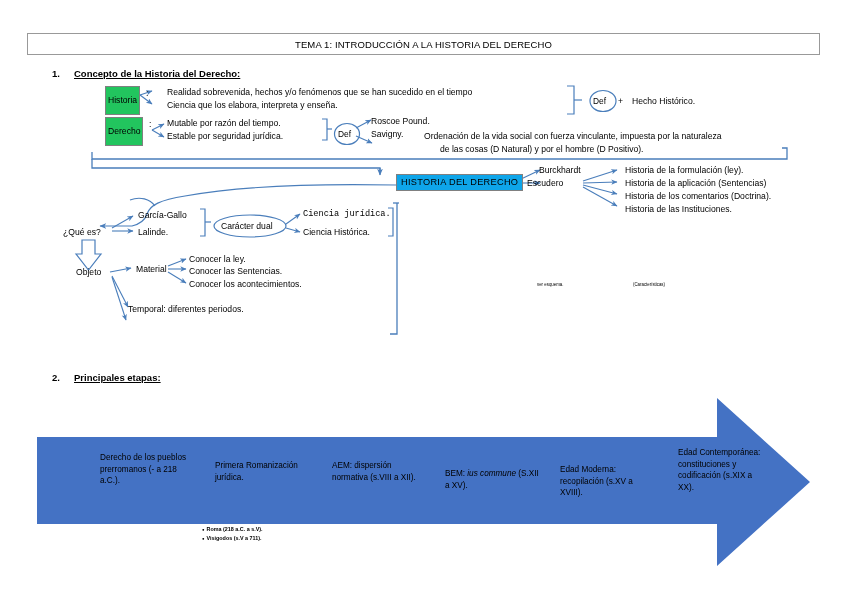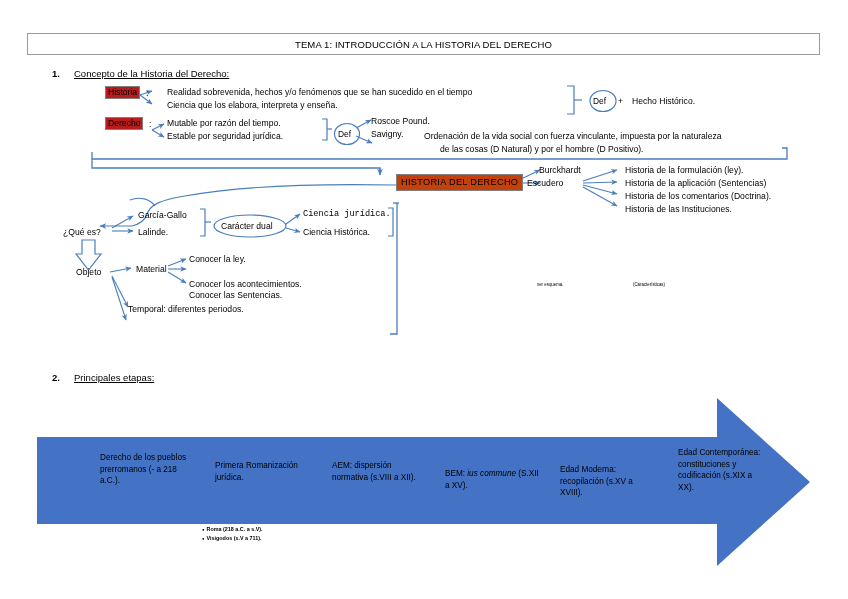--- a/index.html
+++ b/index.html
@@ -44,21 +44,21 @@
 
   
   .sec-num {
     position: absolute;
     font-size: 9.5px;
     font-weight: bold;
   }
   .sec-title {
     position: absolute;
     font-size: 9.5px;
-    font-weight: normal;
+    font-weight: bold;
     text-decoration: underline;
     white-space: nowrap;
   }
 
   
   .tx {
     position: absolute;
     font-size: 8.6px;
     line-height: 12px;
     white-space: nowrap;
@@ -69,32 +69,32 @@
     line-height: 7px;
     white-space: nowrap;
     transform: scaleX(0.95);
     transform-origin: left center;
   }
   .boxed {
     position: absolute;
     font-size: 8.6px;
     line-height: 11px;
     border: 1px solid #808080;
-    padding: 0px 2px;
-    white-space: nowrap;
-    background: #b91c1c;
+    padding: 8px 2px;
+    white-space: nowrap;
+    background: #22c55e;
   }
   .boxed-big {
     position: absolute;
     font-size: 9.2px;
     line-height: 13px;
     border: 1px solid #808080;
     padding: 1px 4px;
     white-space: nowrap;
-    background: #c2410c;
+    background: #0ea5e9;
     letter-spacing: 0.3px;
   }
   .ital { font-style: italic; }
 
   
   #wires {
     position: absolute;
     left: 0; top: 0;
     width: 848px;
     height: 599px;
@@ -254,21 +254,21 @@
   <div class="tx" style="left:138px; top:226px;">Lalinde.</div>
 
   <div class="tx" style="left:221px; top:220px;">Carácter dual</div>
   <div class="tx" style="left:303px; top:208px;font-family:Liberation Mono, monospace;">Ciencia jurídica.</div>
   <div class="tx" style="left:303px; top:226px;">Ciencia Histórica.</div>
 
   <div class="tx" style="left:76px; top:266px;">Objeto</div>
   <div class="tx" style="left:136px; top:263px;">Material</div>
 
   <div class="tx" style="left:189px; top:253px;">Conocer la ley.</div>
-  <div class="tx" style="left:189px; top:265px;margin-top:24px;">Conocer las Sentencias.</div>
+  <div class="tx" style="left:189px; top:265px;">Conocer las Sentencias.</div>
   <div class="tx" style="left:189px; top:278px;">Conocer los acontecimientos.</div>
 
   <div class="tx" style="left:128px; top:303px;">Temporal: diferentes periodos.</div>
 
   <div class="tiny" style="left:537px; top:281px;">ver esquema.</div>
   <div class="tiny" style="left:633px; top:281px;">(Características)</div>
 
   <div class="sec-num" style="left:52px; top:372px;">2.</div>
   <div class="sec-title" style="left:74px; top:372px;">Principales etapas:</div>
 

